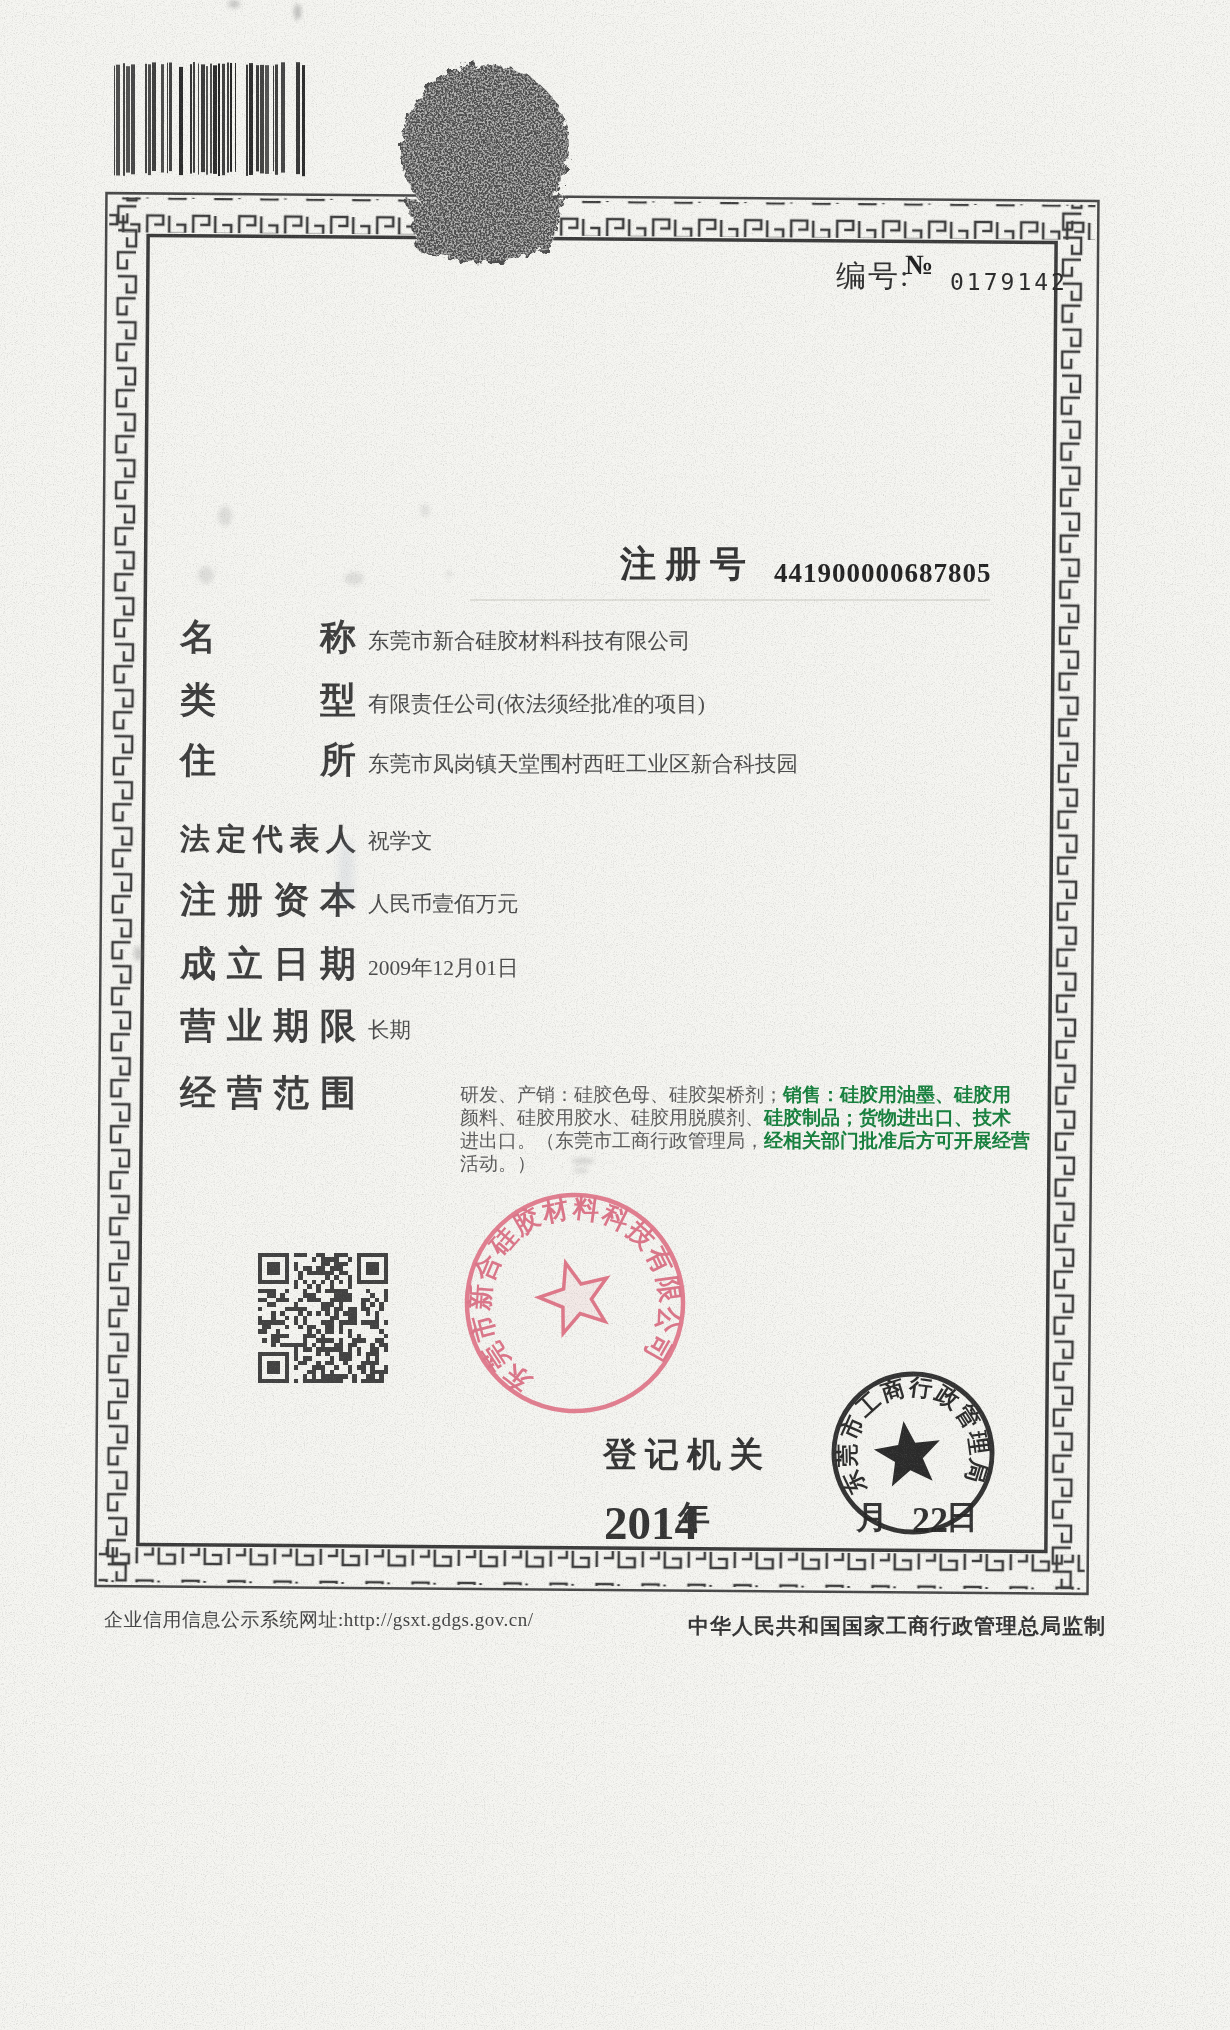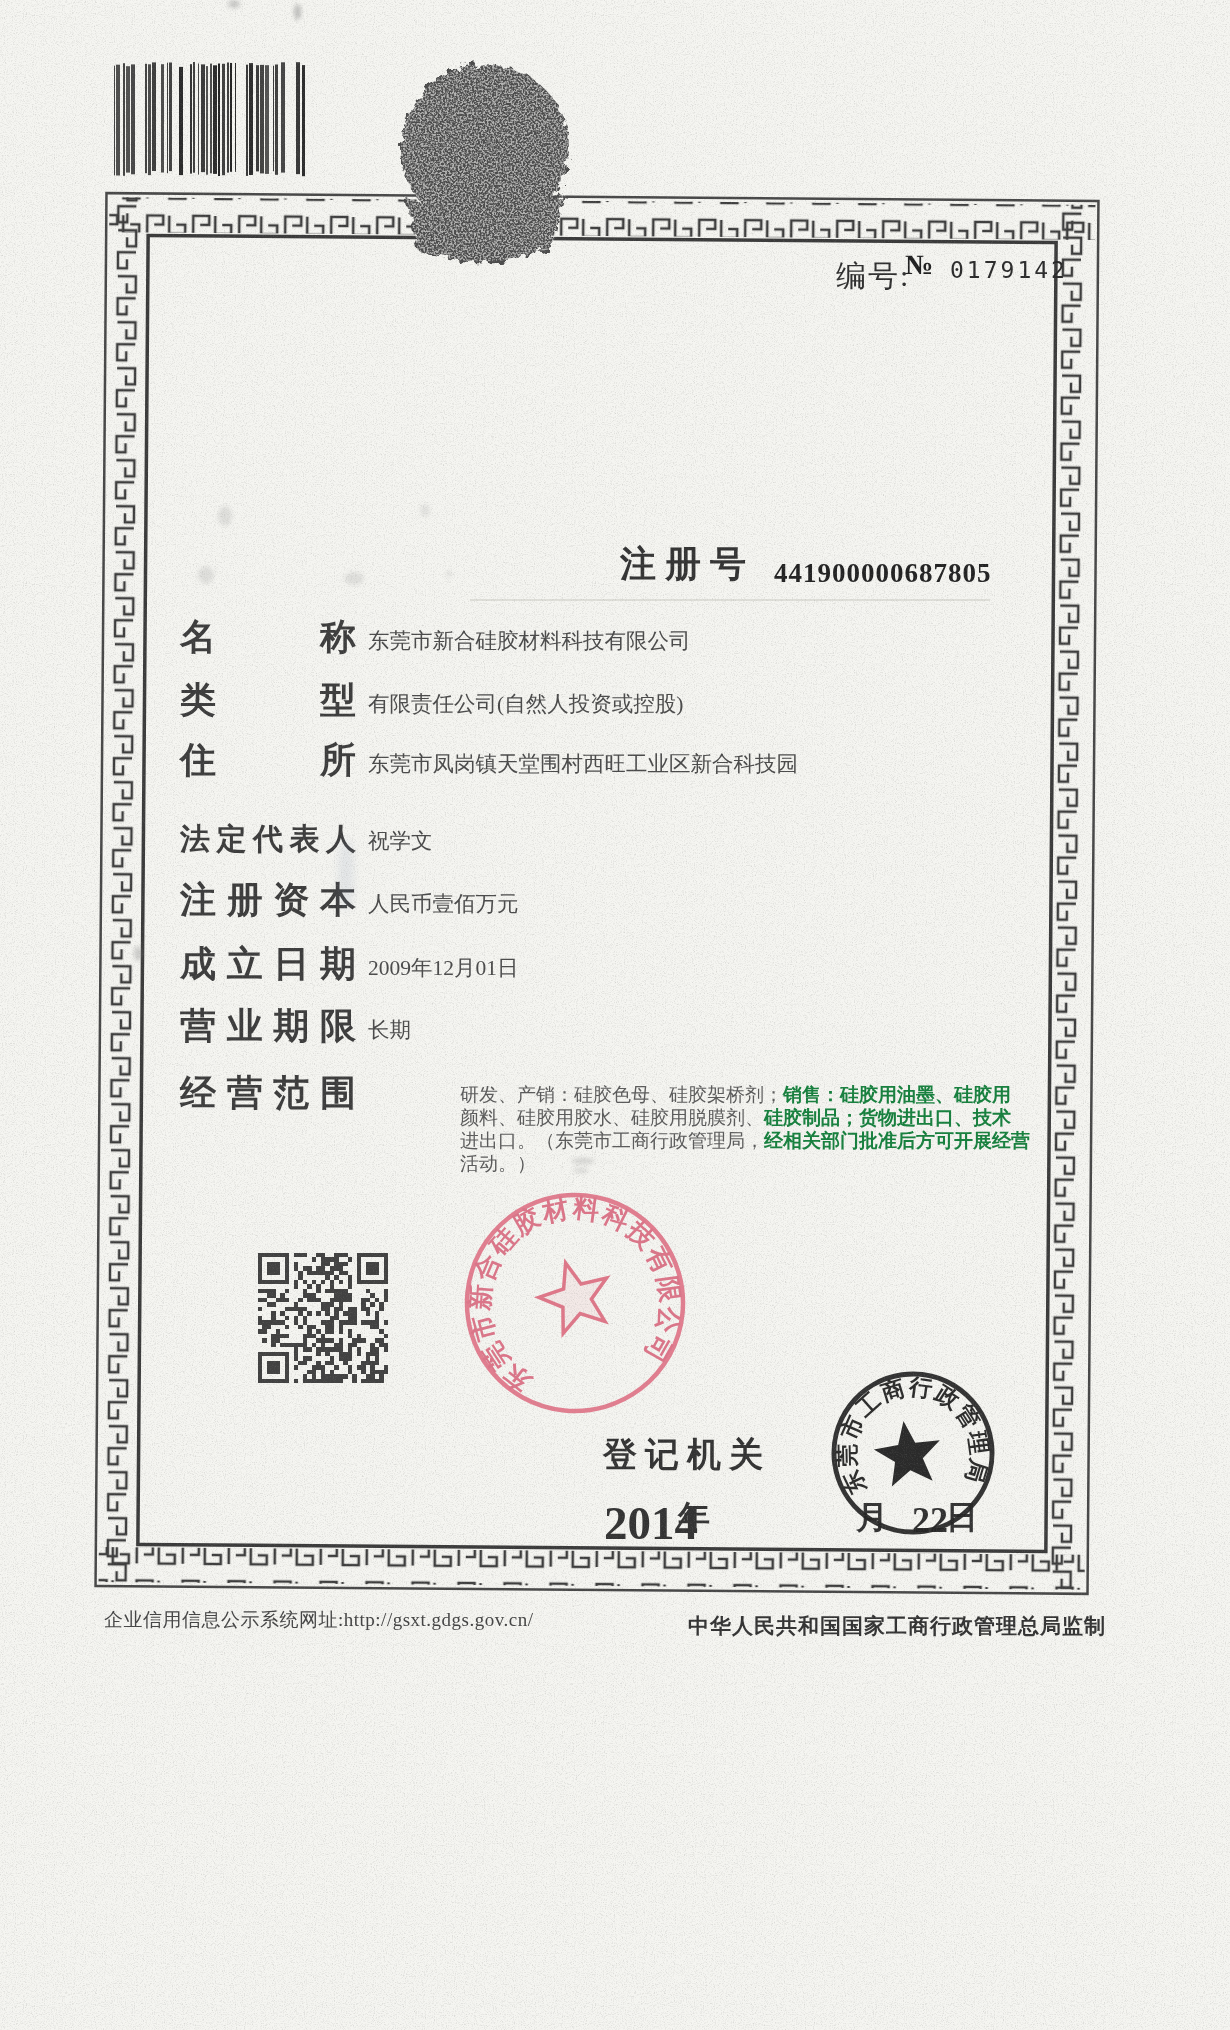--- a/index.html
+++ b/index.html
@@ -4,21 +4,21 @@
 <style>
   html,body{margin:0;padding:0;background:#dcdcd8;}
   #page{position:relative;width:1230px;height:2030px;background:#f5f5f1;overflow:hidden;
         font-family:"Liberation Serif","DejaVu Serif",serif;color:#3a3a3a;}
   .abs{position:absolute;}
   
   #barcode{position:absolute;left:112px;top:62px;width:200px;height:118px;filter:blur(.45px);}
   
   .serial-label{left:836px;top:256px;font-size:30px;font-weight:400;color:#2e2e2e;letter-spacing:2px;}
   .serial-no-sign{left:905px;top:249px;font-size:28px;font-weight:800;color:#1f1f1f;}
-  .serial-digits{left:950px;top:257px;font-size:23px;letter-spacing:3px;color:#2a2a2a;
+  .serial-digits{left:950px;top:269px;font-size:23px;letter-spacing:3px;color:#2a2a2a;
                  font-family:"DejaVu Sans Mono",monospace;}
   
   .doc-title{left:282px;top:340px;font-size:100px;font-weight:800;letter-spacing:43px;
              color:#343434;filter:blur(.35px);white-space:nowrap;}
   
   .regno-label{left:620px;top:540px;width:126px;display:flex;justify-content:space-between;
                font-size:36px;font-weight:600;color:#333;}
   .regno-value{left:774px;top:546px;font-size:27px;font-weight:600;letter-spacing:1px;color:#222;margin-top:12px;}
   
   .f-row{position:absolute;left:0;top:0;width:100%;}
@@ -163,21 +163,21 @@
             <span>名</span>
             <span>称</span>
           </div>
           <div class="f-value">东莞市新合硅胶材料科技有限公司</div>
         </div>
         <div class="f-row" style="top: 681px;">
           <div class="f-label">
             <span>类</span>
             <span>型</span>
           </div>
-          <div class="f-value">有限责任公司(自然人投资或控股)</div>
+          <div class="f-value">有限责任公司(依法须经批准的项目)</div>
         </div>
         <div class="f-row" style="top: 741px;">
           <div class="f-label">
             <span>住</span>
             <span>所</span>
           </div>
           <div class="f-value">东莞市凤岗镇天堂围村西旺工业区新合科技园</div>
         </div>
         <div class="f-row" style="top: 818px;">
           <div class="f-label small">

